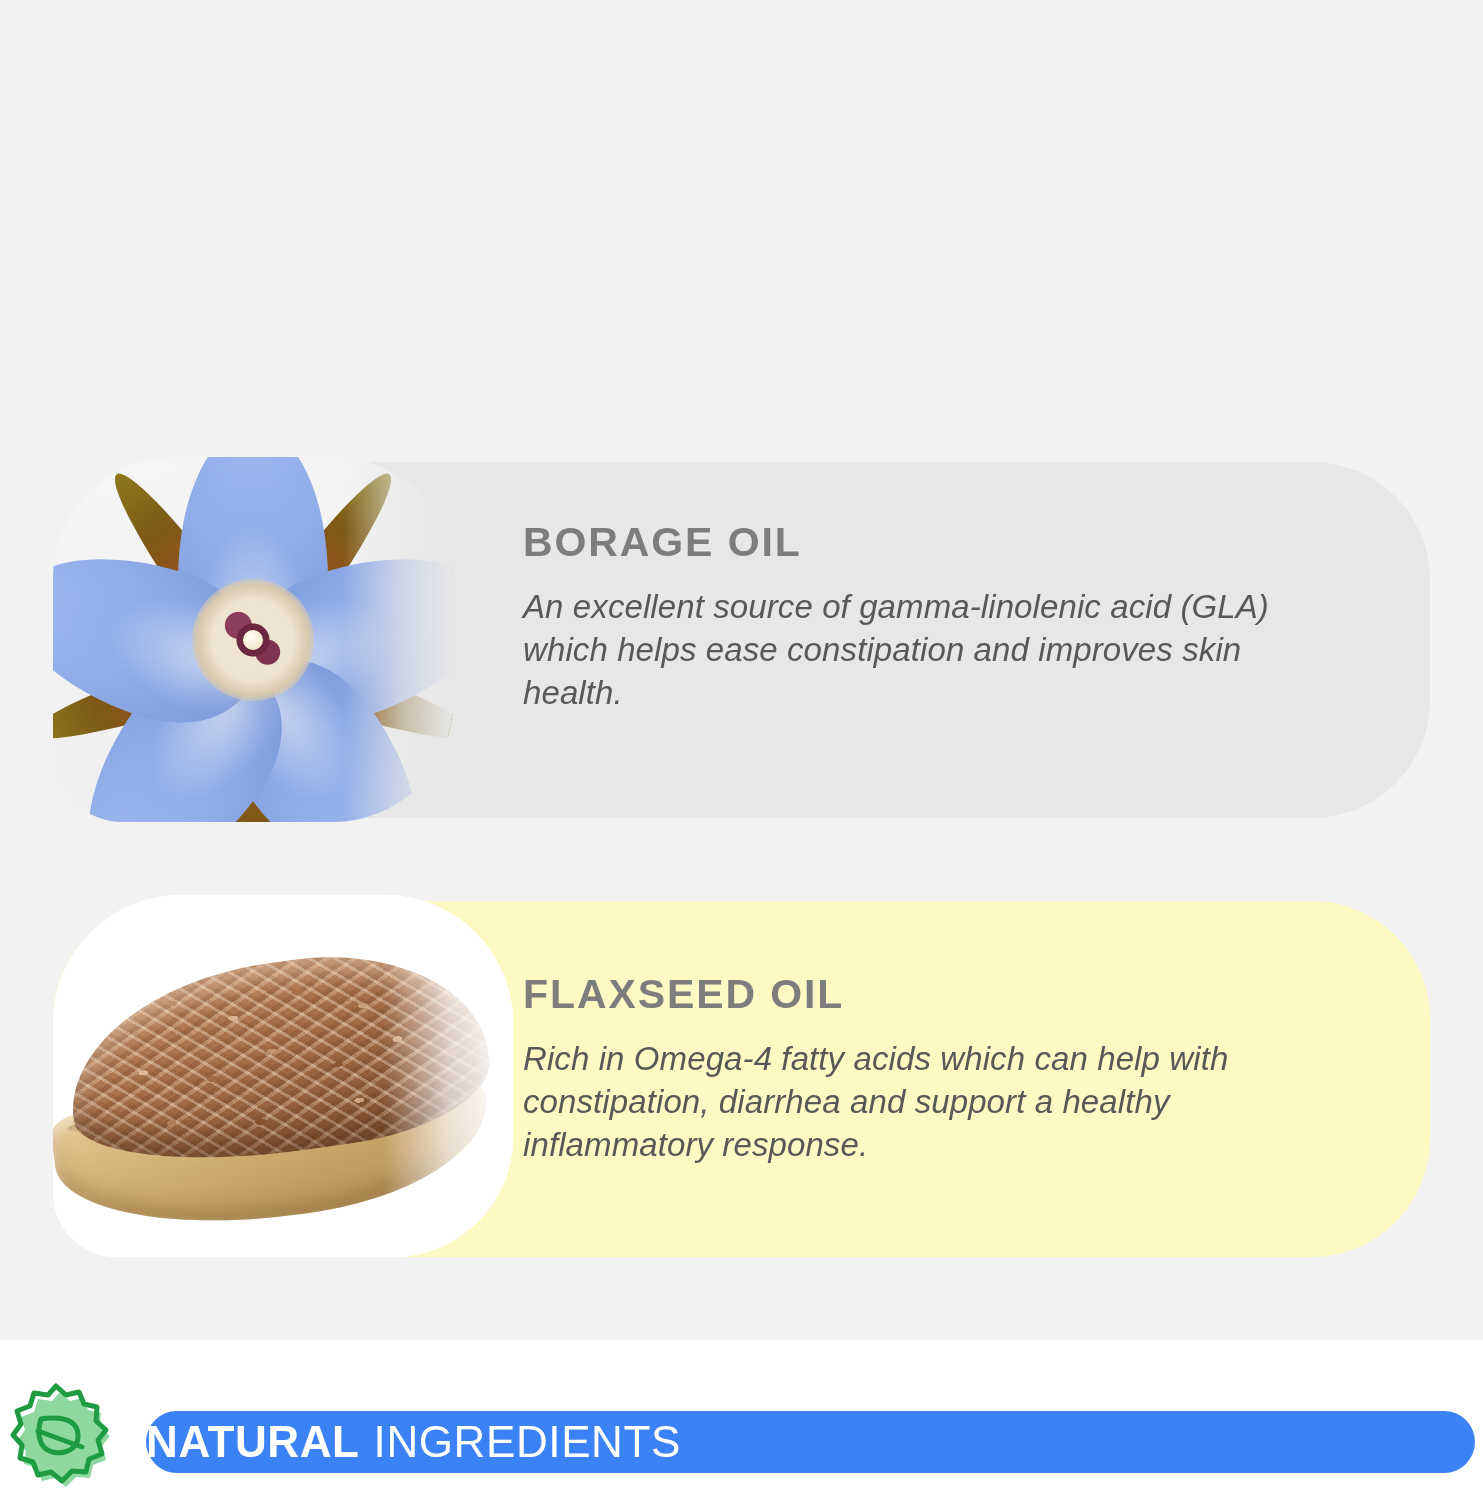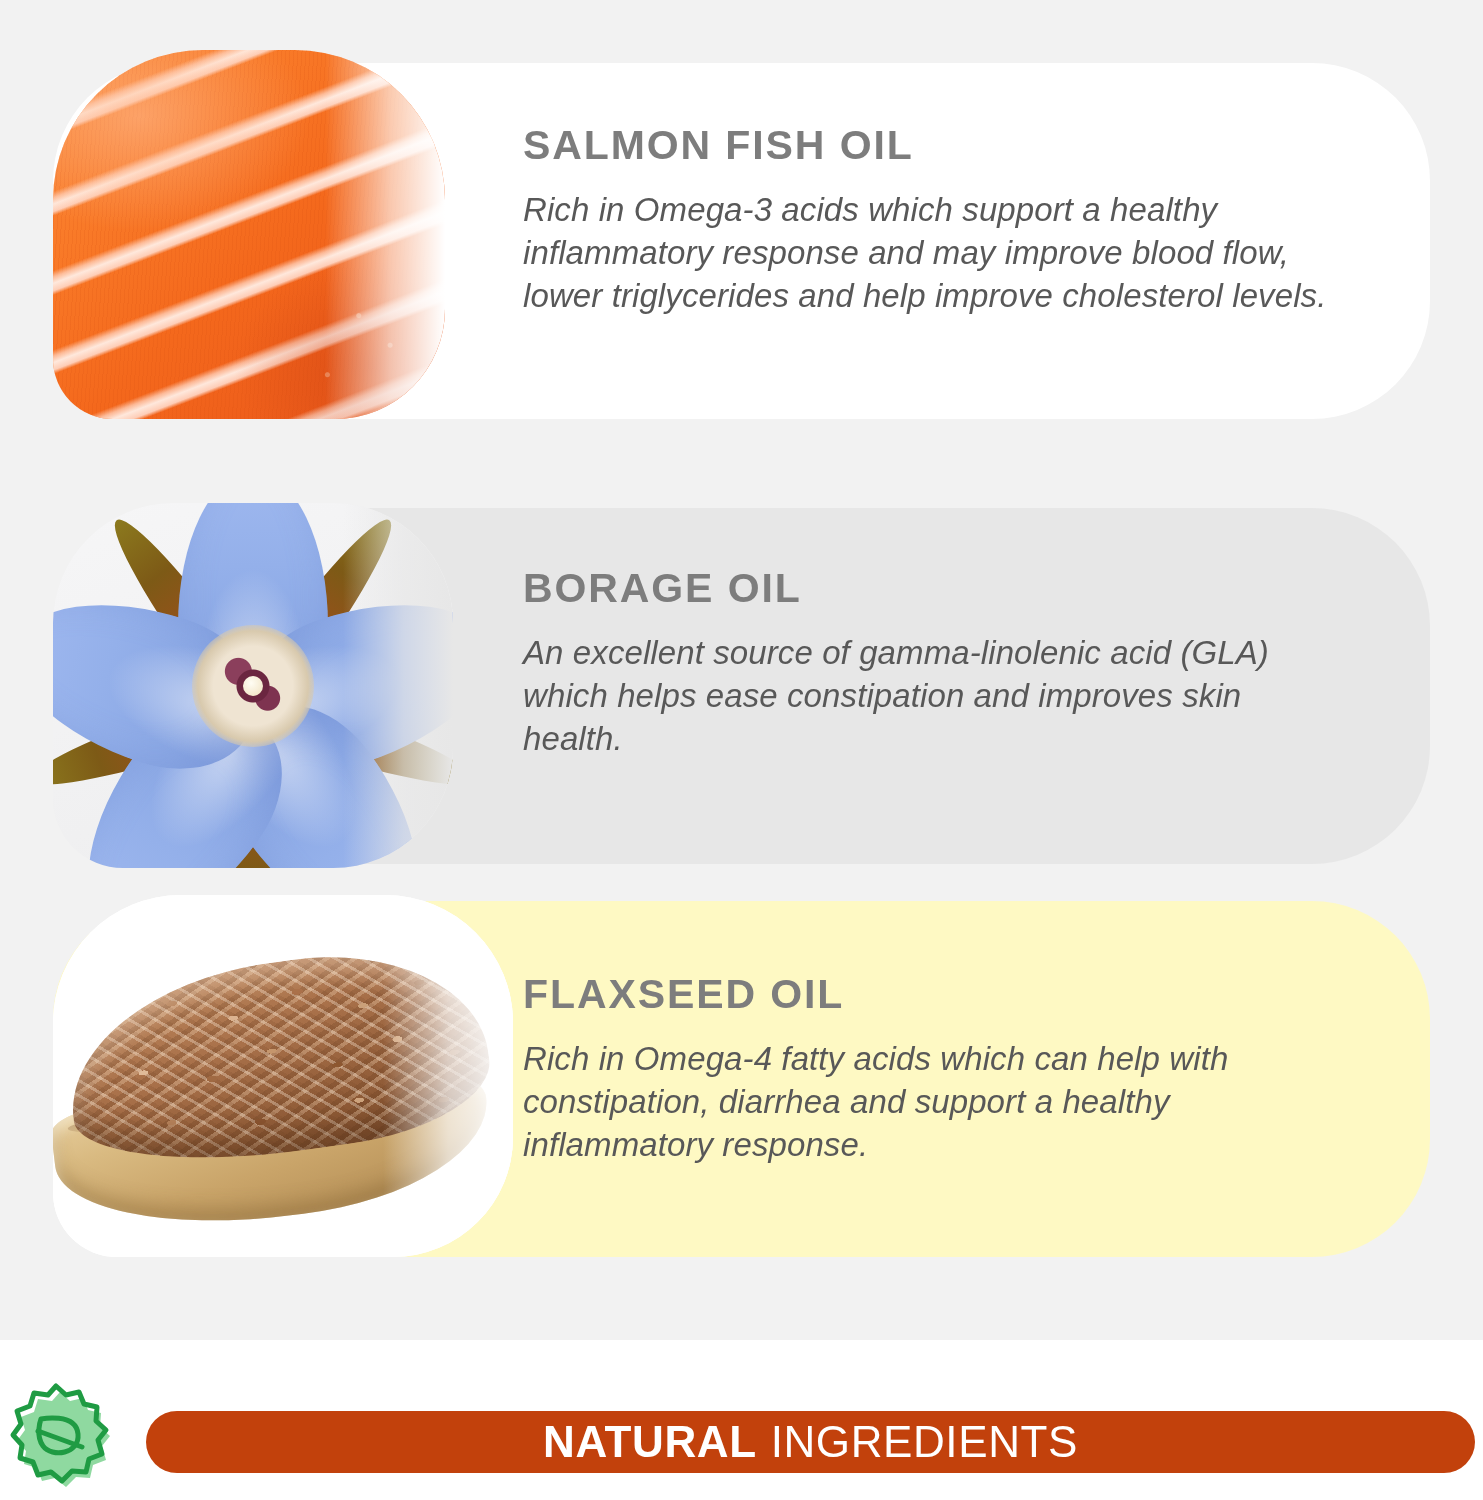--- a/index.html
+++ b/index.html
@@ -32,21 +32,21 @@
   
   .card {
     position: absolute;
     left: 53px;
     width: 1377px;
     border-radius: 118px;
     overflow: visible;
   }
 
   .card-1 { top: 63px;  height: 356px; background: #ffffff; }
-  .card-2 { top: 508px; height: 356px; background: #e7e7e7; }
+  .card-2 { top: 462px; height: 356px; background: #e7e7e7; }
   .card-3 { top: 901px; height: 356px; background: #fef9c3; }
 
   
   .photo {
     position: absolute;
     overflow: hidden;
     background-repeat: no-repeat;
     background-size: cover;
   }
 
@@ -269,25 +269,24 @@
     color: #c9c9c9;
     letter-spacing: 0.4px;
   }
 
   #natural-banner {
     position: absolute;
     left: 146px;
     top: 71px;
     width: 1329px;
     height: 62px;
-    background: #c2410c;
+    background: #3b82f6;
     border-radius: 31px;
     display: flex;
     align-items: center;
-    justify-content: center;
   }
 
   .banner-strong {
     font-size: 44px;
     font-weight: 700;
     color: #ffffff;
     letter-spacing: 0.6px;
   }
   .banner-light {
     font-size: 44px;
@@ -307,29 +306,20 @@
   }
   #leaf-badge svg { display: block; width: 112px; height: 118px; }
 </style>
 </head>
 <body>
 
 <div id="page">
 
   <div id="ingredient-panel">
 
-    <div class="card card-1">
-      <div class="photo photo-salmon">
-        <div class="salmon-art"></div>
-      </div>
-      <div class="card-text">
-        <div class="card-title">SALMON FISH OIL</div>
-        <div class="card-desc">Rich in Omega-3 acids which support a healthy inflammatory response and may improve blood flow, lower triglycerides and help improve cholesterol levels.</div>
-      </div>
-    </div>
 
     <div class="card card-2">
       <div class="photo photo-borage">
         <div class="borage-art">
           <div class="sepal" style="transform:rotate(36deg);"></div>
           <div class="sepal" style="transform:rotate(108deg);"></div>
           <div class="sepal" style="transform:rotate(180deg);"></div>
           <div class="sepal" style="transform:rotate(252deg);"></div>
           <div class="sepal" style="transform:rotate(324deg);"></div>
           <div class="petal" style="transform:rotate(0deg);"></div>

